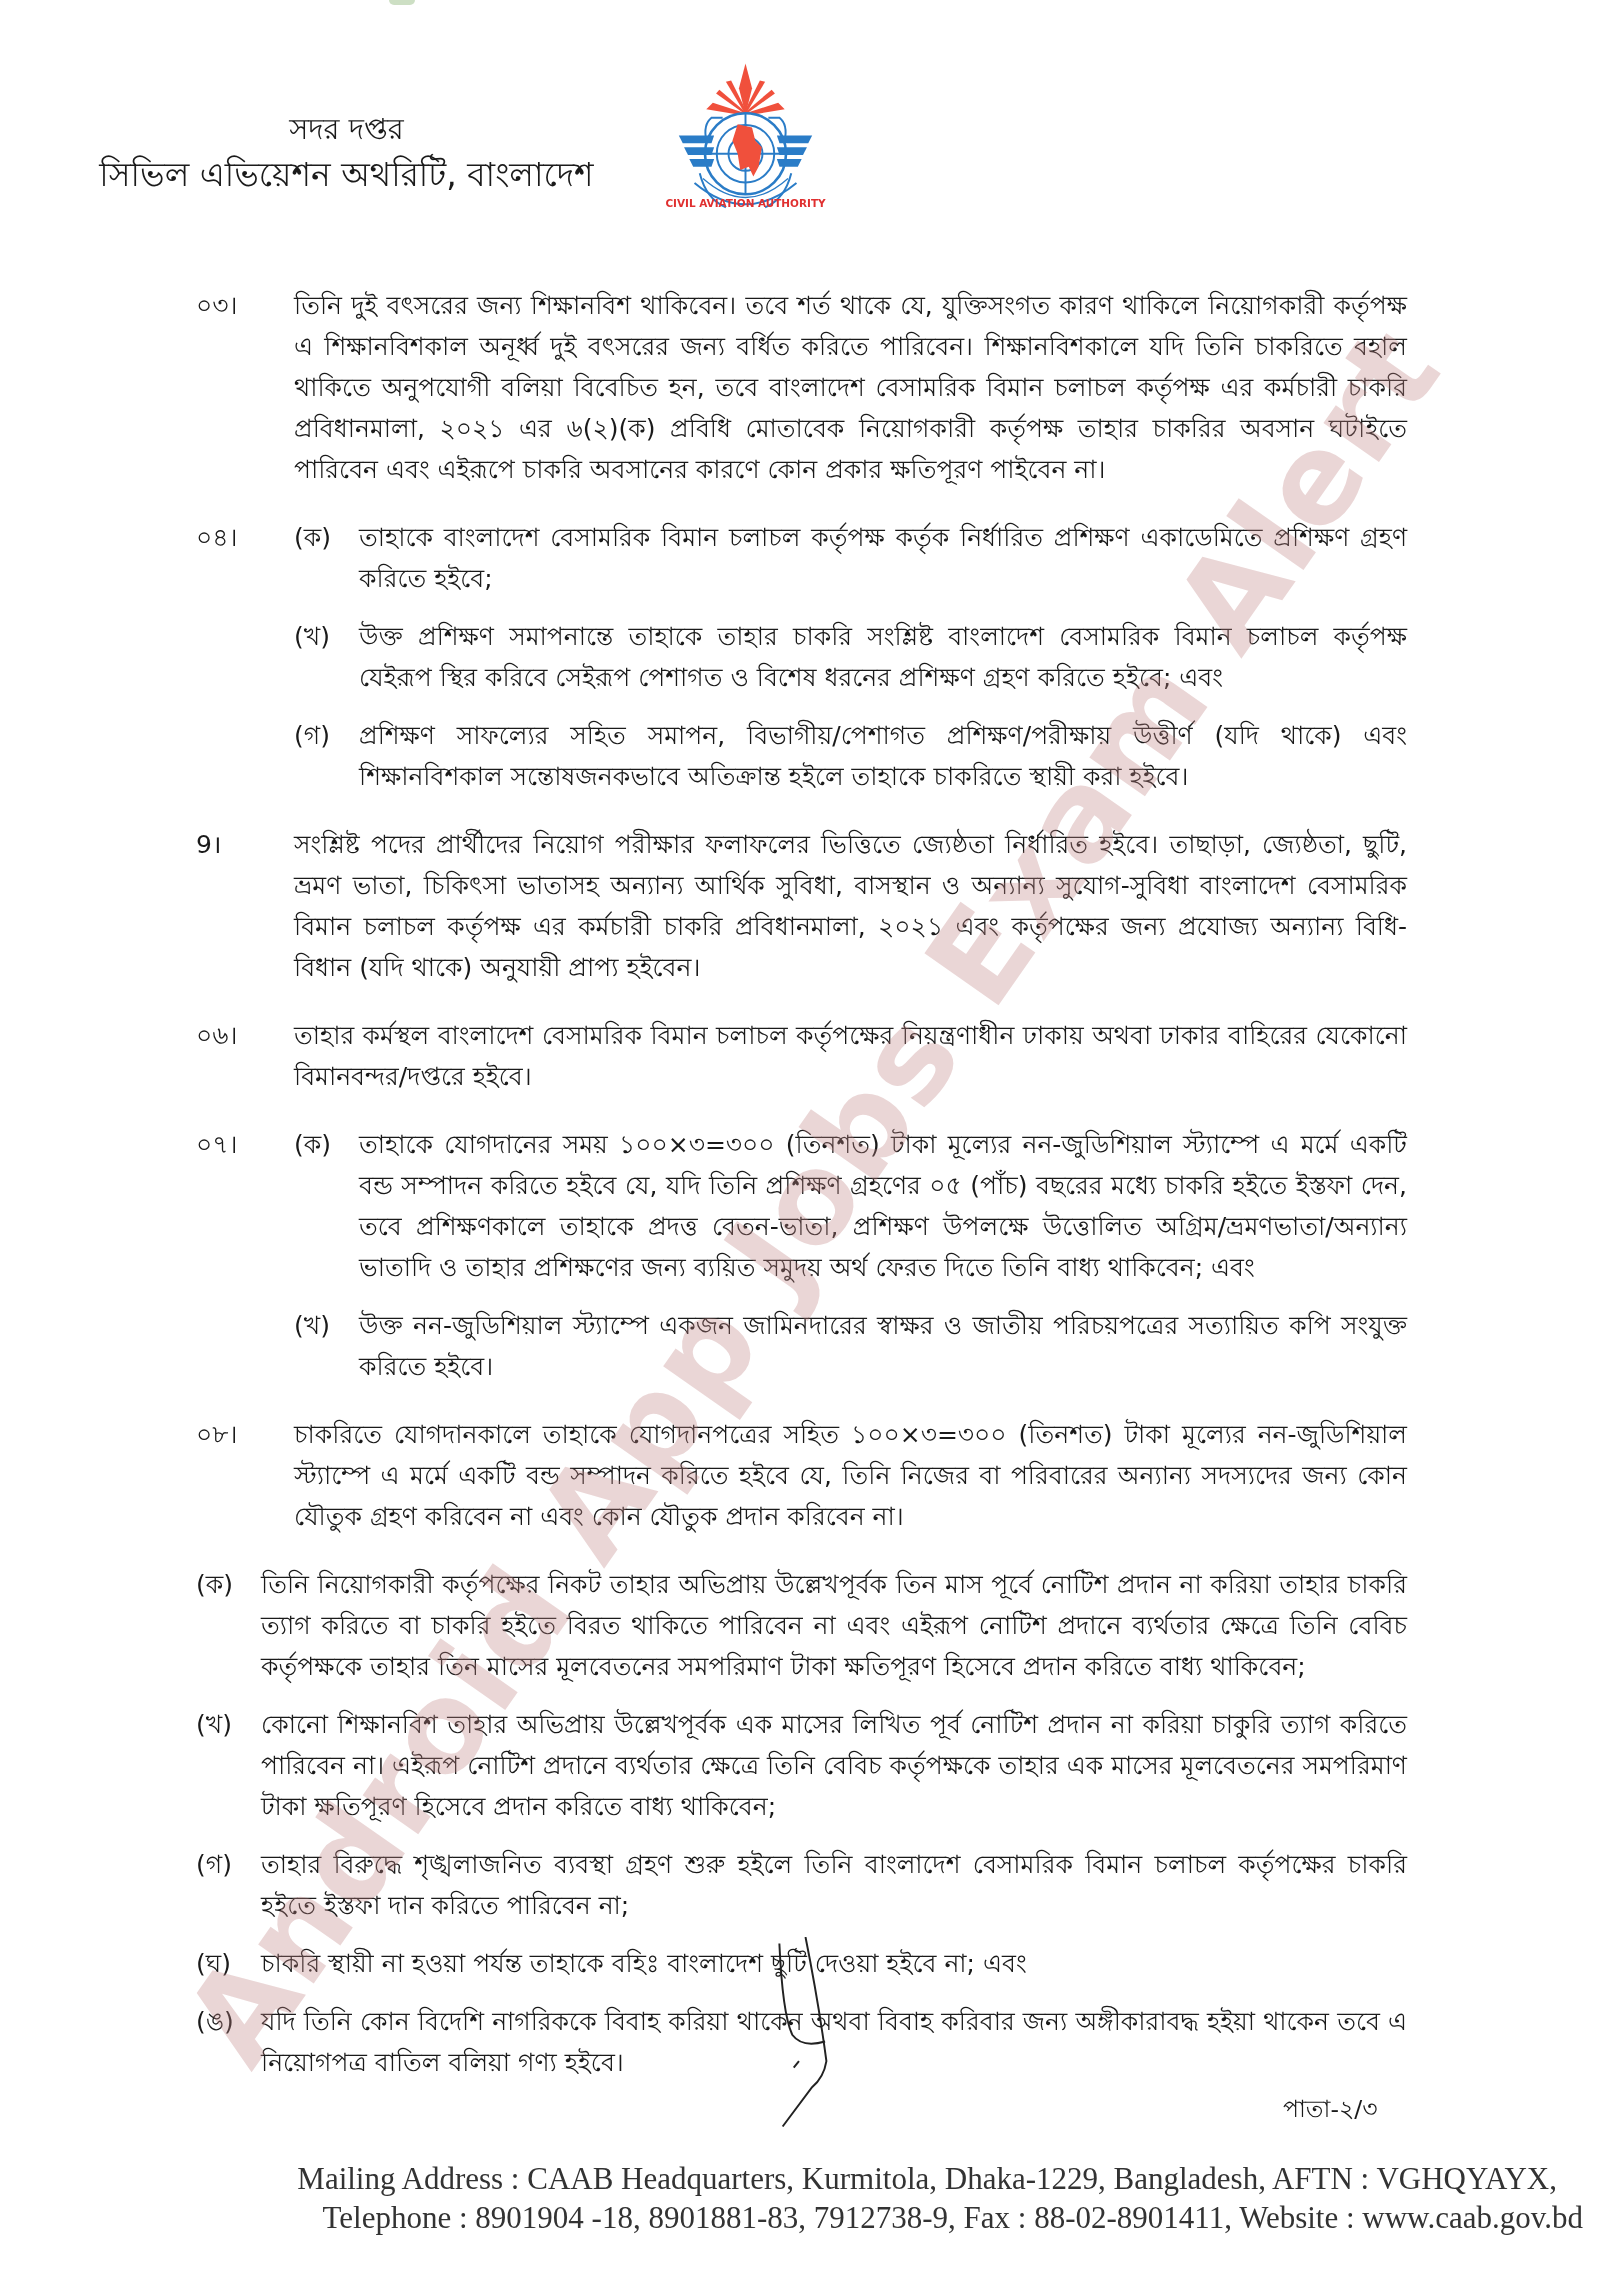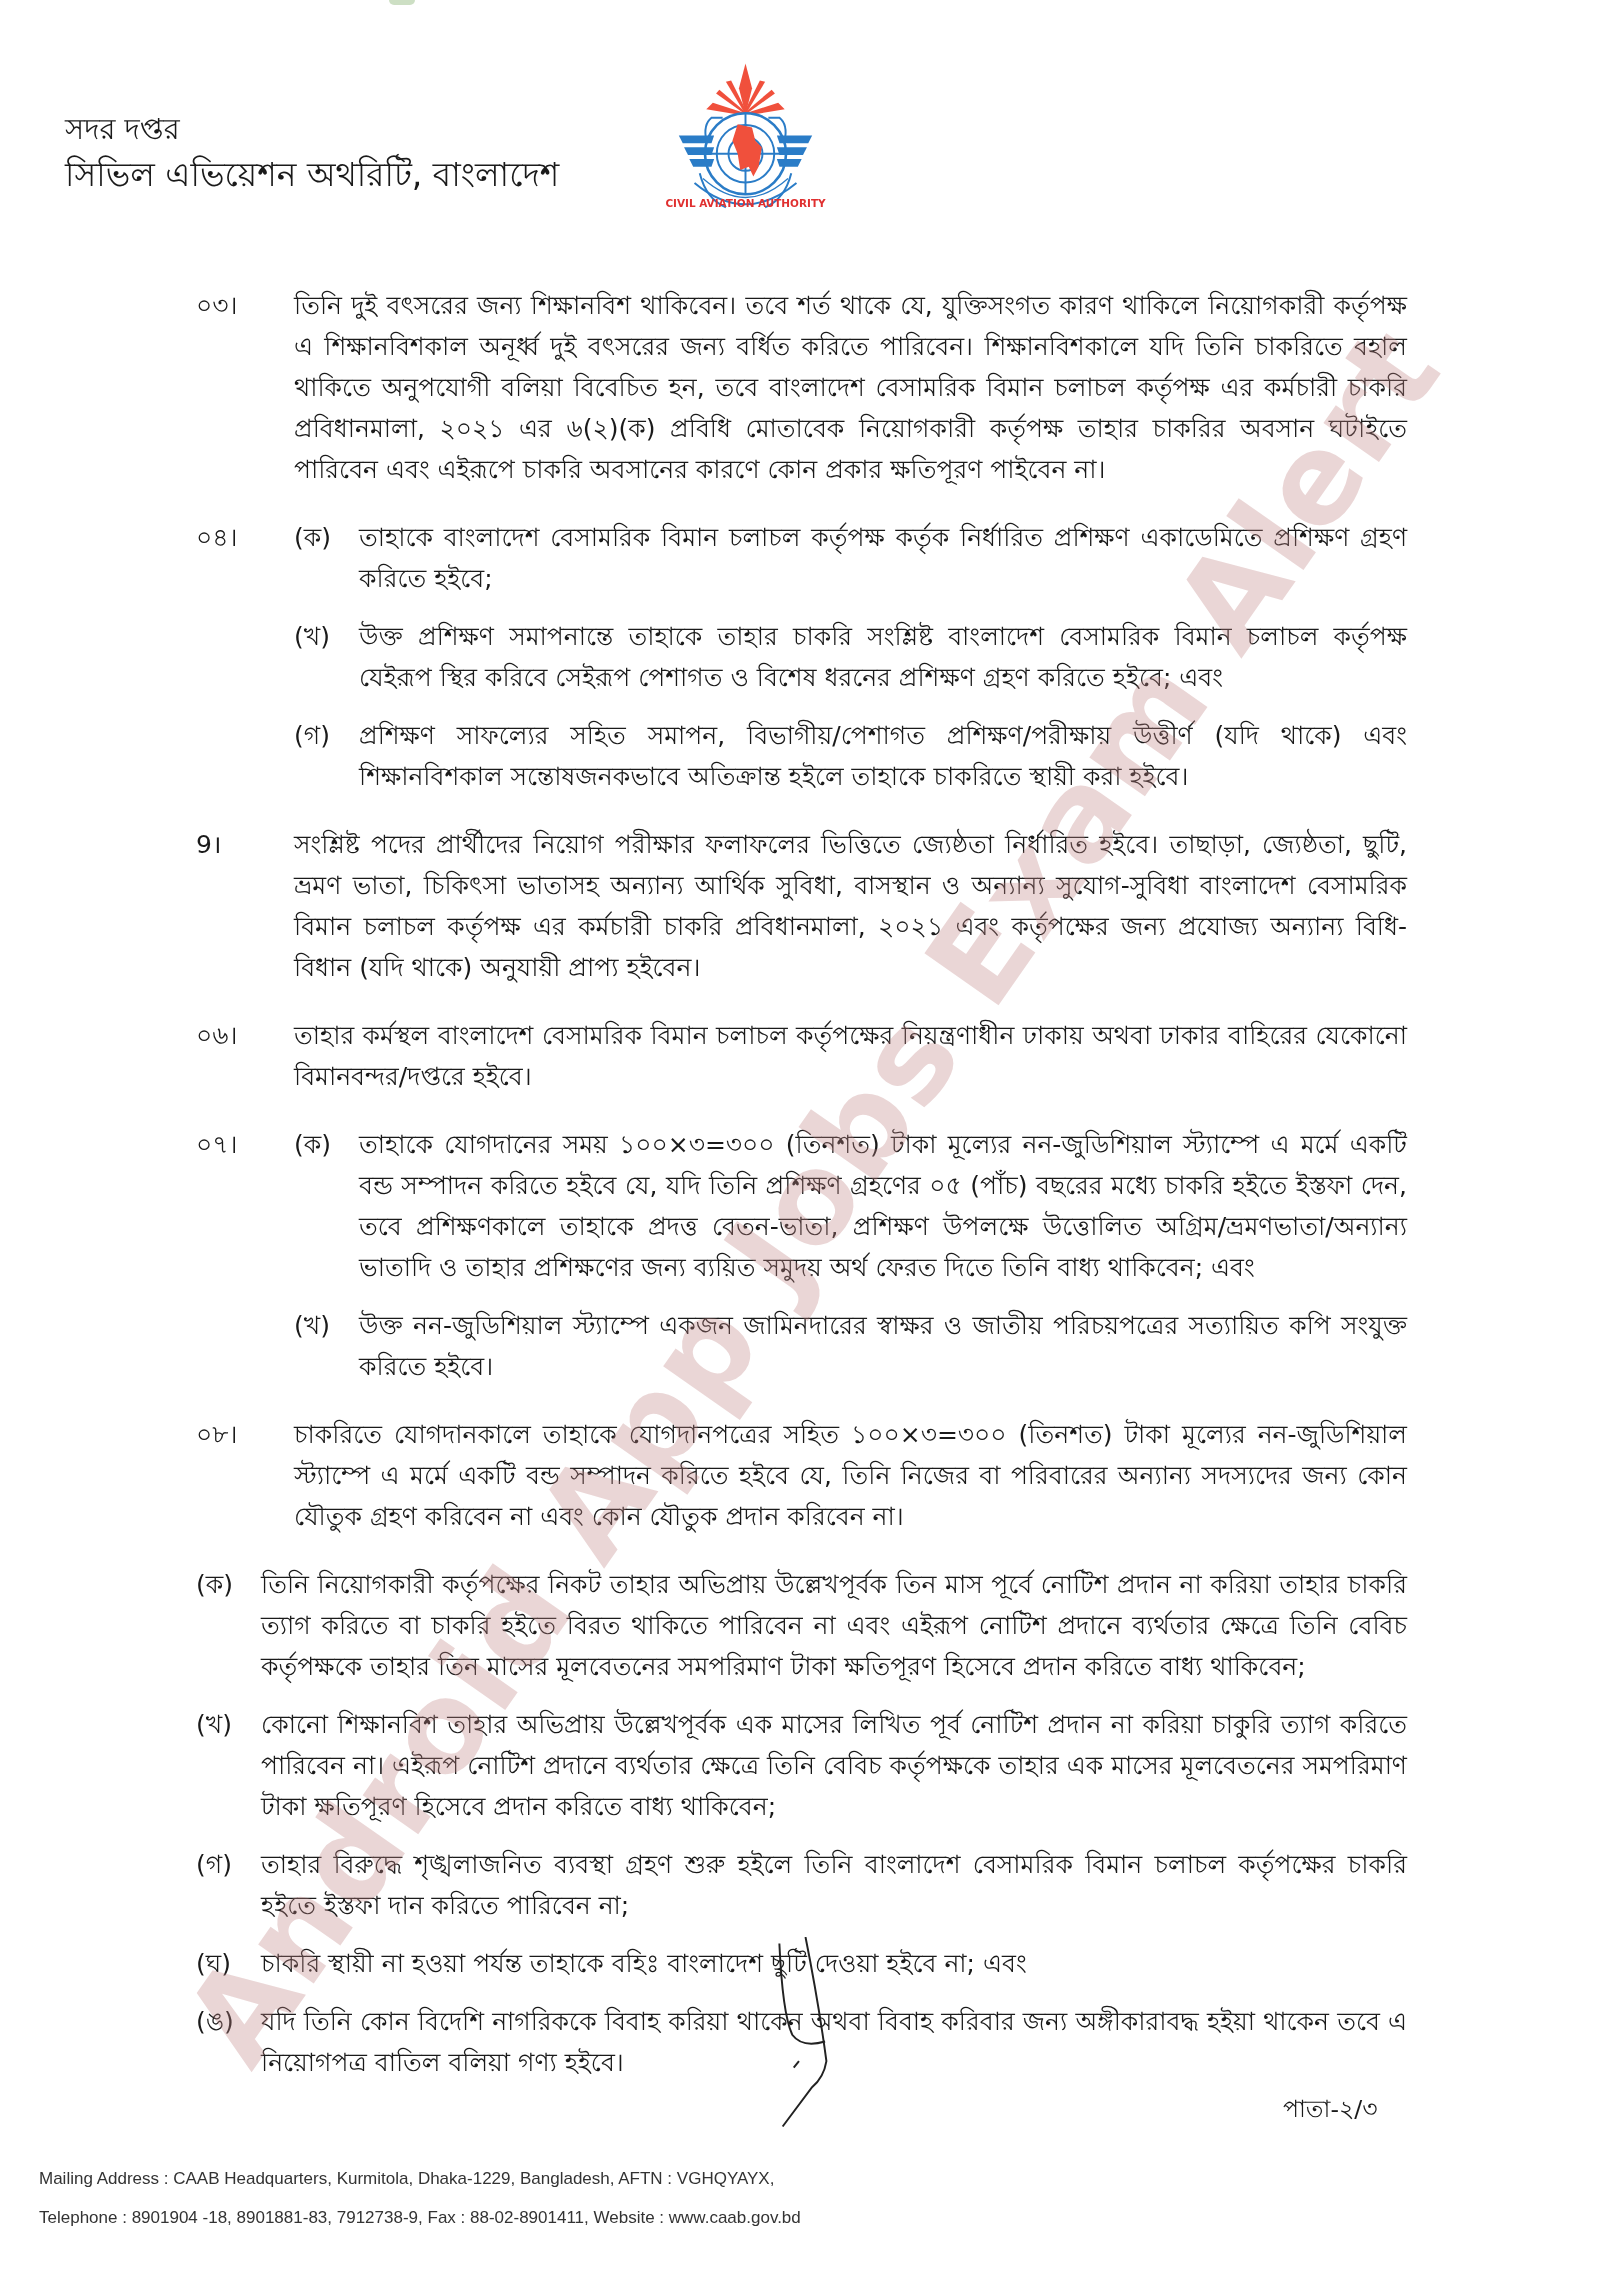--- a/index.html
+++ b/index.html
@@ -1,21 +1,21 @@
 <!DOCTYPE html>
 <html style="font-size:10.5px"><head>
 <meta charset="utf-8">
 <style>
   html, body { margin: 0; padding: 0; background: #ffffff; }
   body { width: 1623px; height: 2295px; position: relative; overflow: hidden;
          font-family: "DejaVu Sans", sans-serif; color: #1a1a1a; }
   .page { position: absolute; left: 0; top: 0; width: 1623px; height: 2295px; background: #fff; }
 
   
-  .hdr-left { position: absolute; left: 65px; top: 108px; width: 563px; }
+  .hdr-left { position: absolute; left: 65px; top: 108px; width: 563px; text-align: center; }
   .hdr-left .l1 { font-size: 29px; line-height: 42px; }
   .hdr-left .l2 { font-size: 33px; line-height: 50px; }
   .hdr-right { position: absolute; left: 851px; top: 113px; width: 589px; text-align: center;
                font-family: "Liberation Sans", sans-serif; color: #333; }
   .hdr-right .l1 { font-size: 30px; line-height: 39px; }
   .hdr-right .l2 { font-size: 33px; line-height: 43px; }
   .logo { position: absolute; left: 654px; top: 62px; width: 183px; height: 154px; }
 
   
   .body { position: absolute; left: 196px; top: 258px; width: 1211px;
@@ -24,22 +24,22 @@
   .pnum { width: 98px; flex: 0 0 98px; }
   .pcontent { flex: 1; }
   .ptext { text-align: justify; }
   .sub { display: flex; margin-bottom: 17px; }
   .sub:last-child { margin-bottom: 0; }
   .slabel { width: 65px; flex: 0 0 65px; }
   .stext { flex: 1; text-align: justify; }
 
   
   .pageno { position: absolute; left: 1283px; top: 2091px; font-size: 23.6px; }
-  .footer { position: absolute; left: 39px; top: 2159px; width: 1544px; text-align: left;
-            font-family: Liberation Sans, sans-serif; color: #333; font-size: 17px; line-height: 39px; }
+  .footer { position: absolute; left: 39px; top: 2159px; width: 1544px; text-align: right;
+            font-family: Liberation Serif, serif; color: #333; font-size: 31px; line-height: 39px; }
   .footer .l1 { padding-right: 26px; }
 
   
   .signature { position: absolute; left: 753px; top: 1937px; width: 105px; height: 196px; }
 
   
   .watermark { position: absolute; left: 118px; top: 1099px; white-space: nowrap;
                font-family: "DejaVu Sans", sans-serif; font-weight: bold; font-size: 124px;
                color: rgba(190, 130, 130, 0.33); transform-origin: left center;
                transform: rotate(-55deg); pointer-events: none; letter-spacing: 2.6px; }

